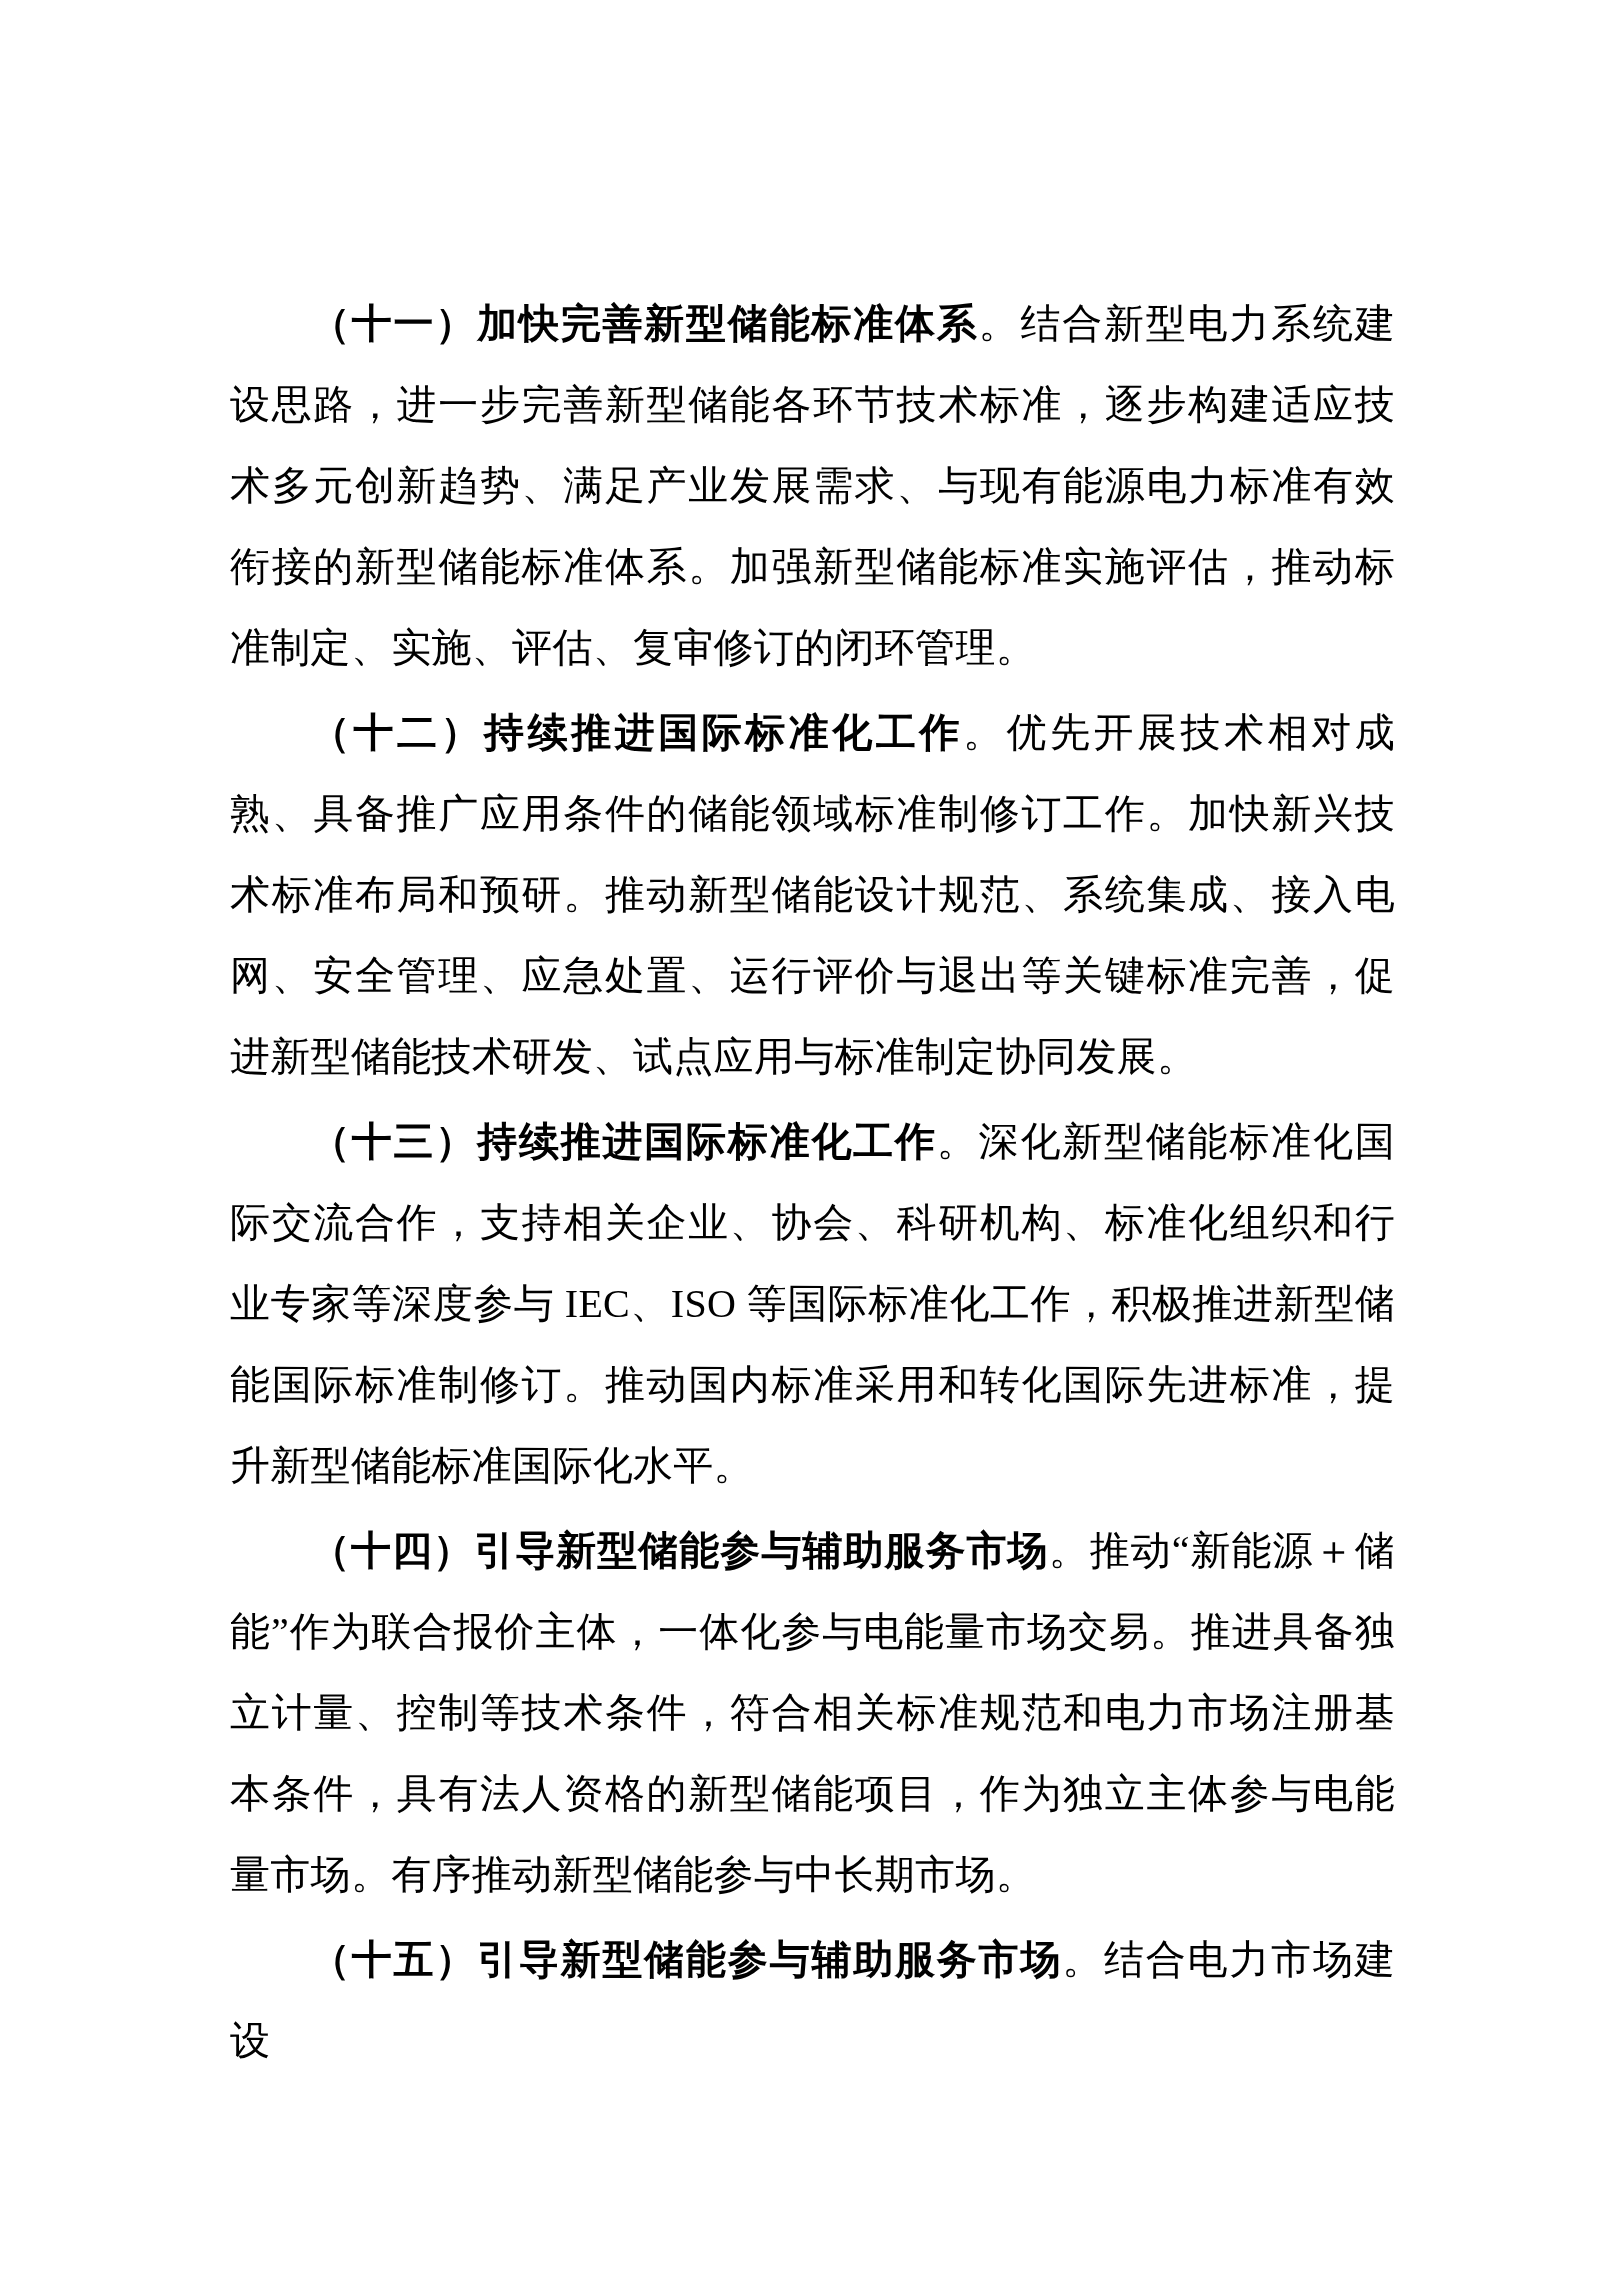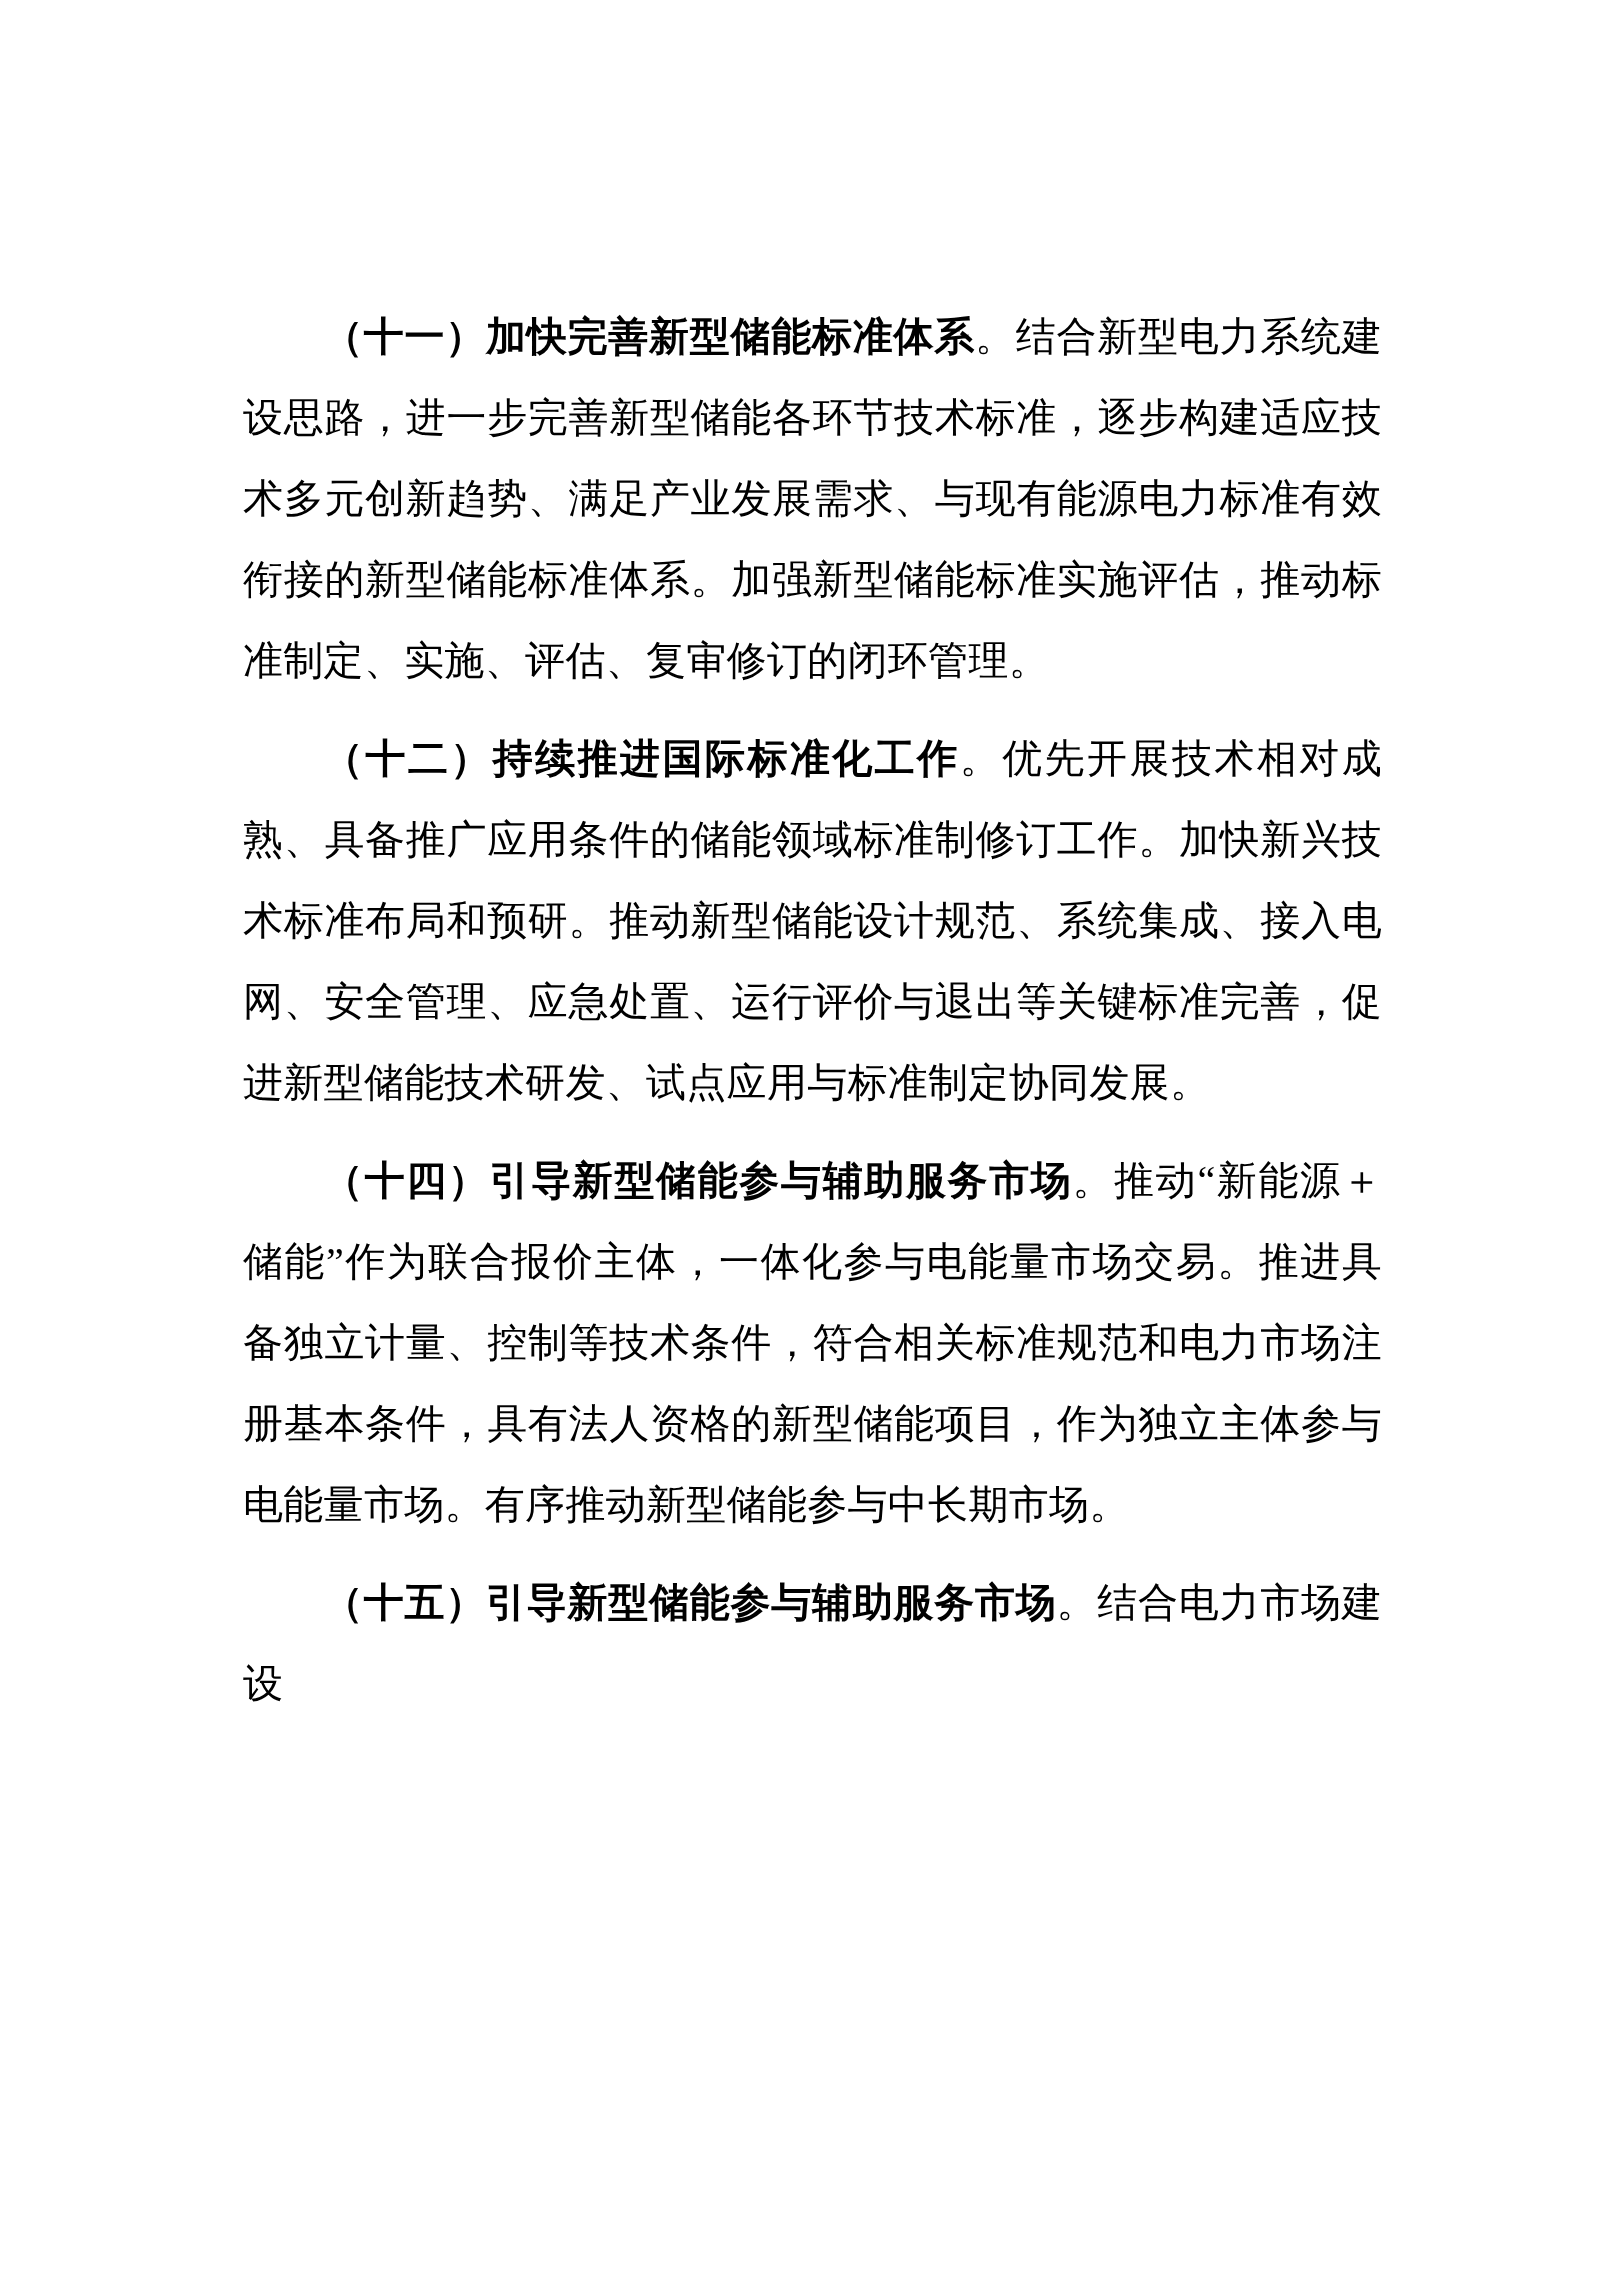--- a/index.html
+++ b/index.html
@@ -21,36 +21,37 @@
     top: 279px;
     width: 1173px;
     font-family: "Liberation Serif", "DejaVu Serif", serif;
     font-size: 40px;
     line-height: 81px;
     text-align: justify;
     text-justify: inter-ideograph;
     letter-spacing: 0.3px;
   }
   .text-block p {
-    margin: 17px;
+    margin: 4px;
     padding: 0;
     text-indent: 2em;
   }
   .item .lead {
     font-weight: bold;
   }
   p.heading {
     font-family: "Liberation Sans", "DejaVu Sans", sans-serif;
     font-weight: 700;
   }
 </style>
 </head>
 <body>
 
 <div class="page">
   <div class="text-block">
       <p class="item"><span class="lead">（十一）加快完善新型储能标准体系</span><span class="body">。结合新型电力系统建设思路，进一步完善新型储能各环节技术标准，逐步构建适应技术多元创新趋势、满足产业发展需求、与现有能源电力标准有效衔接的新型储能标准体系。加强新型储能标准实施评估，推动标准制定、实施、评估、复审修订的闭环管理。</span></p>
       <p class="item"><span class="lead">（十二）持续推进国际标准化工作</span><span class="body">。优先开展技术相对成熟、具备推广应用条件的储能领域标准制修订工作。加快新兴技术标准布局和预研。推动新型储能设计规范、系统集成、接入电网、安全管理、应急处置、运行评价与退出等关键标准完善，促进新型储能技术研发、试点应用与标准制定协同发展。</span></p>
+      <p class="item"><span class="lead">（十三）持续推进国际标准化工作</span><span class="body">。深化新型储能标准化国际交流合作，支持相关企业、协会、科研机构、标准化组织和行业专家等深度参与 IEC、ISO 等国际标准化工作，积极推进新型储能国际标准制修订。推动国内标准采用和转化国际先进标准，提升新型储能标准国际化水平。</span></p>
       <p class="item"><span class="lead">（十四）引导新型储能参与辅助服务市场</span><span class="body">。推动“新能源＋储能”作为联合报价主体，一体化参与电能量市场交易。推进具备独立计量、控制等技术条件，符合相关标准规范和电力市场注册基本条件，具有法人资格的新型储能项目，作为独立主体参与电能量市场。有序推动新型储能参与中长期市场。</span></p>
       <p class="item"><span class="lead">（十五）引导新型储能参与辅助服务市场</span><span class="body">。结合电力市场建设</span></p>
     </div>
 </div>
 
 
 </body></html>

